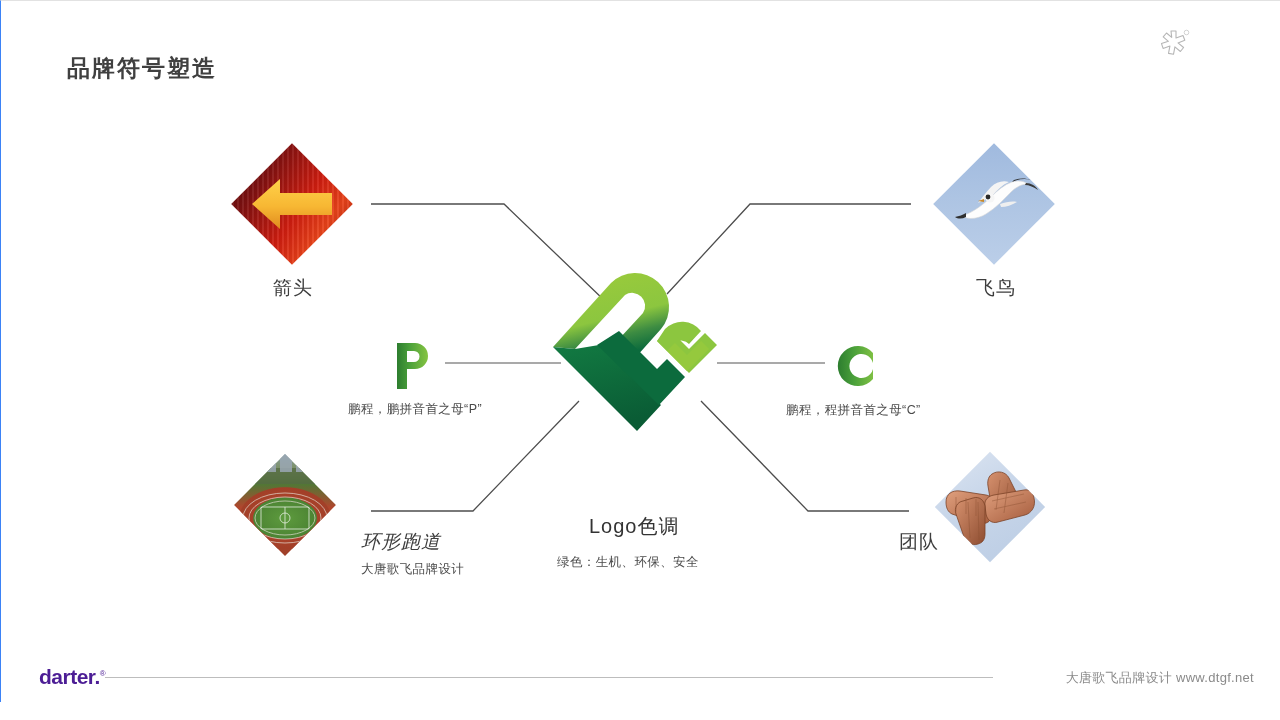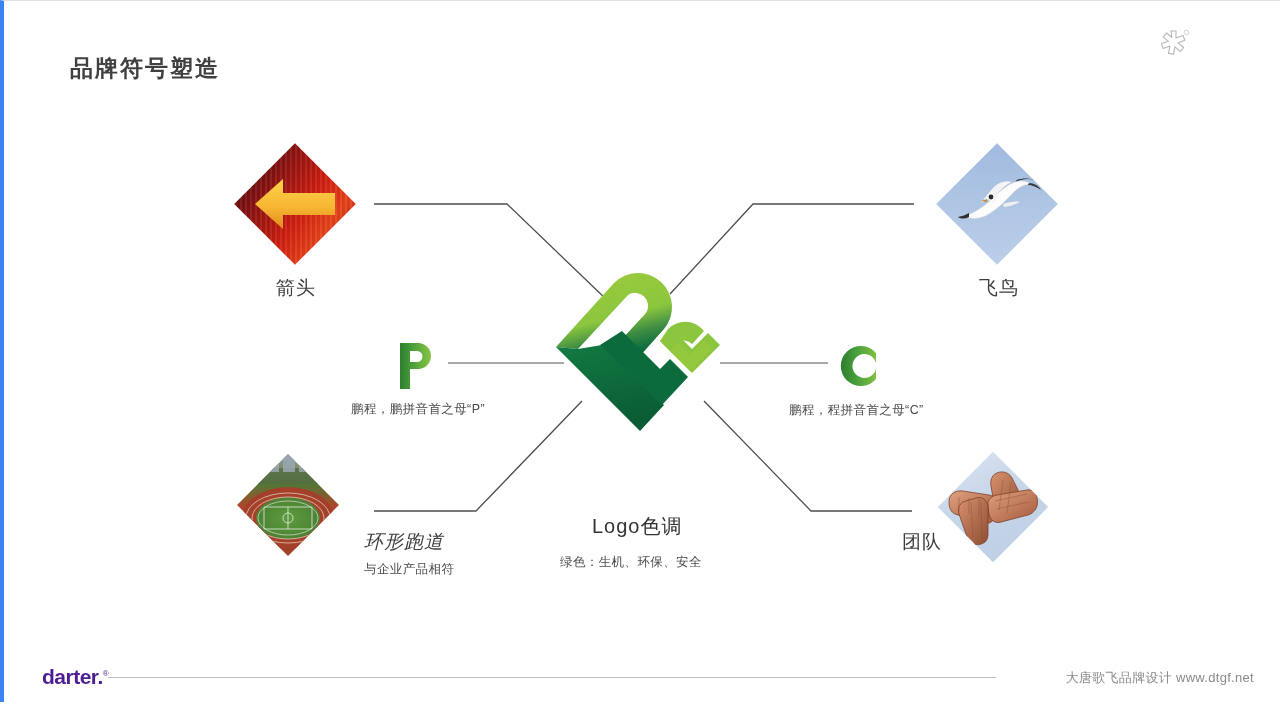--- a/index.html
+++ b/index.html
@@ -12,21 +12,21 @@
     height: 720px;
     font-family: "Liberation Sans", "DejaVu Sans", sans-serif;
     overflow: hidden;
   }
   .slide {
     position: relative;
     width: 1280px;
     height: 702px;
     background: #ffffff;
     border-top: 1px solid #e2e2e2;
-    border-left: 4px solid #3b82f6;
+    border-left: 1px solid #3b82f6;
     box-sizing: border-box;
     overflow: hidden;
   }
 
   
   .page-title {
     position: absolute;
     left: 66px;
     top: 52px;
     font-size: 23px;
@@ -298,21 +298,21 @@
         </g>
         <g fill="#9aa7b4" opacity=".85">
           <rect x="36" y="6" width="10" height="16"></rect>
           <rect x="50" y="2" width="12" height="20"></rect>
           <rect x="66" y="8" width="9" height="14"></rect>
         </g>
       </svg>
     </div>
   </div>
   <div class="node-title t-track">环形跑道</div>
-  <div class="node-desc d-track">与企业产品相符</div>
+  <div class="node-desc d-track">大唐歌飞品牌设计</div>
 
   <div class="diamond team-dia">
     <div class="inner">
       <div class="team-bg"></div>
       <svg class="team-glyph" width="100" height="86" viewBox="0 0 100 86">
         <defs>
           <linearGradient id="skin1" x1="0" y1="0" x2="1" y2="1">
             <stop offset="0%" stop-color="#e0a07e"></stop>
               <stop offset="100%" stop-color="#a45b3c"></stop>
           </linearGradient>

